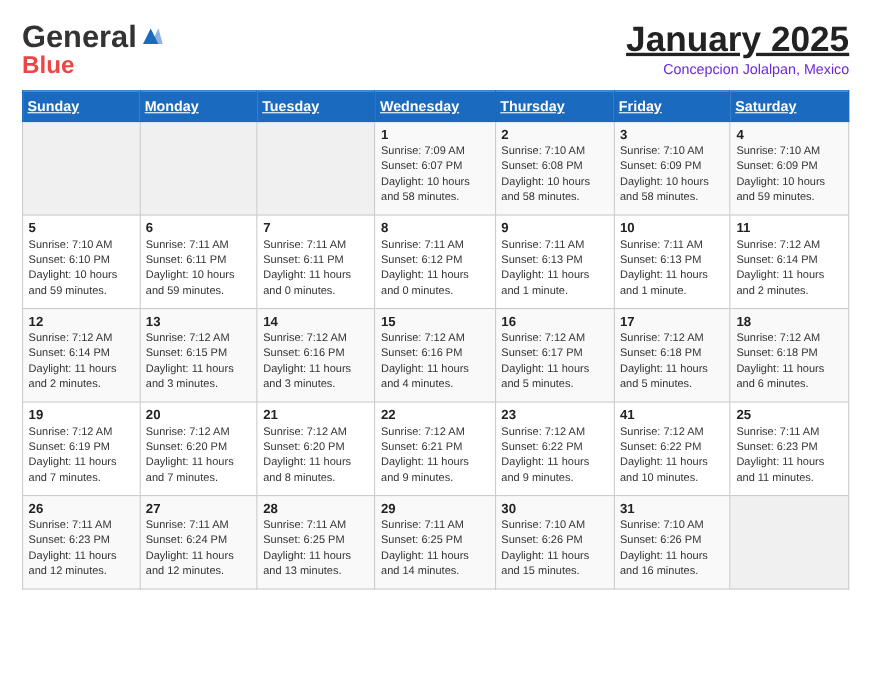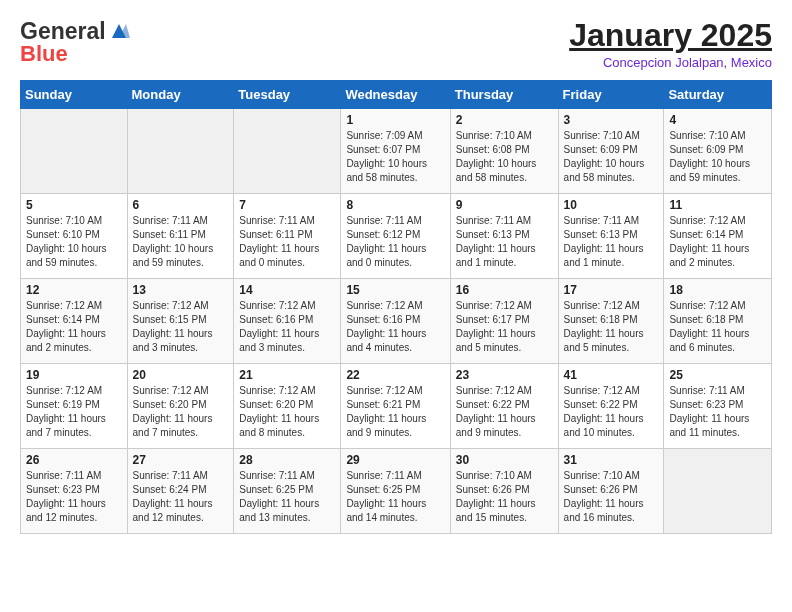--- a/index.html
+++ b/index.html
@@ -48,20 +48,21 @@
       border: 1px solid #bbb;
     }
     .calendar thead tr th {
       background-color: #1a6abf;
       color: #fff;
       font-size: 13px;
       font-weight: bold;
       padding: 6px 4px;
       text-align: left;
       border: 1px solid #1a6abf;
+      text-decoration: underline;
     }
     .calendar tbody tr td {
       border: 1px solid #ccc;
       vertical-align: top;
       padding: 4px 5px;
       width: 113px;
       min-height: 75px;
       height: 85px;
       font-size: 10.5px;
       color: #333;
@@ -90,21 +91,21 @@
     }
   </style>
 </head>
 <body>
 
 <div class="page">
   <div class="header">
     <div class="logo">
       <div>
         <div style="display:flex; align-items:center;">
-          <span class="logo-general" style="font-size:23px; font-weight:bold;">General</span>
+          <span class="logo-general" style="font-size:28px; font-weight:bold;">General</span>
           <svg width="22" height="22" viewBox="0 0 22 22" style="margin-left:2px; margin-top:-2px;">
             <polygon points="4,18 11,4 18,18" fill="#1a6abf"></polygon>
             <polygon points="11,18 18,4 22,18" fill="#1a6abf" opacity="0.5"></polygon>
           </svg>
         </div>
         <div class="logo-blue" style="font-size:22px; font-weight:bold; color:#ef4444; margin-top:-4px;">Blue</div>
       </div>
     </div>
     <div class="title-block">
       <div class="month-title">January 2025</div>

